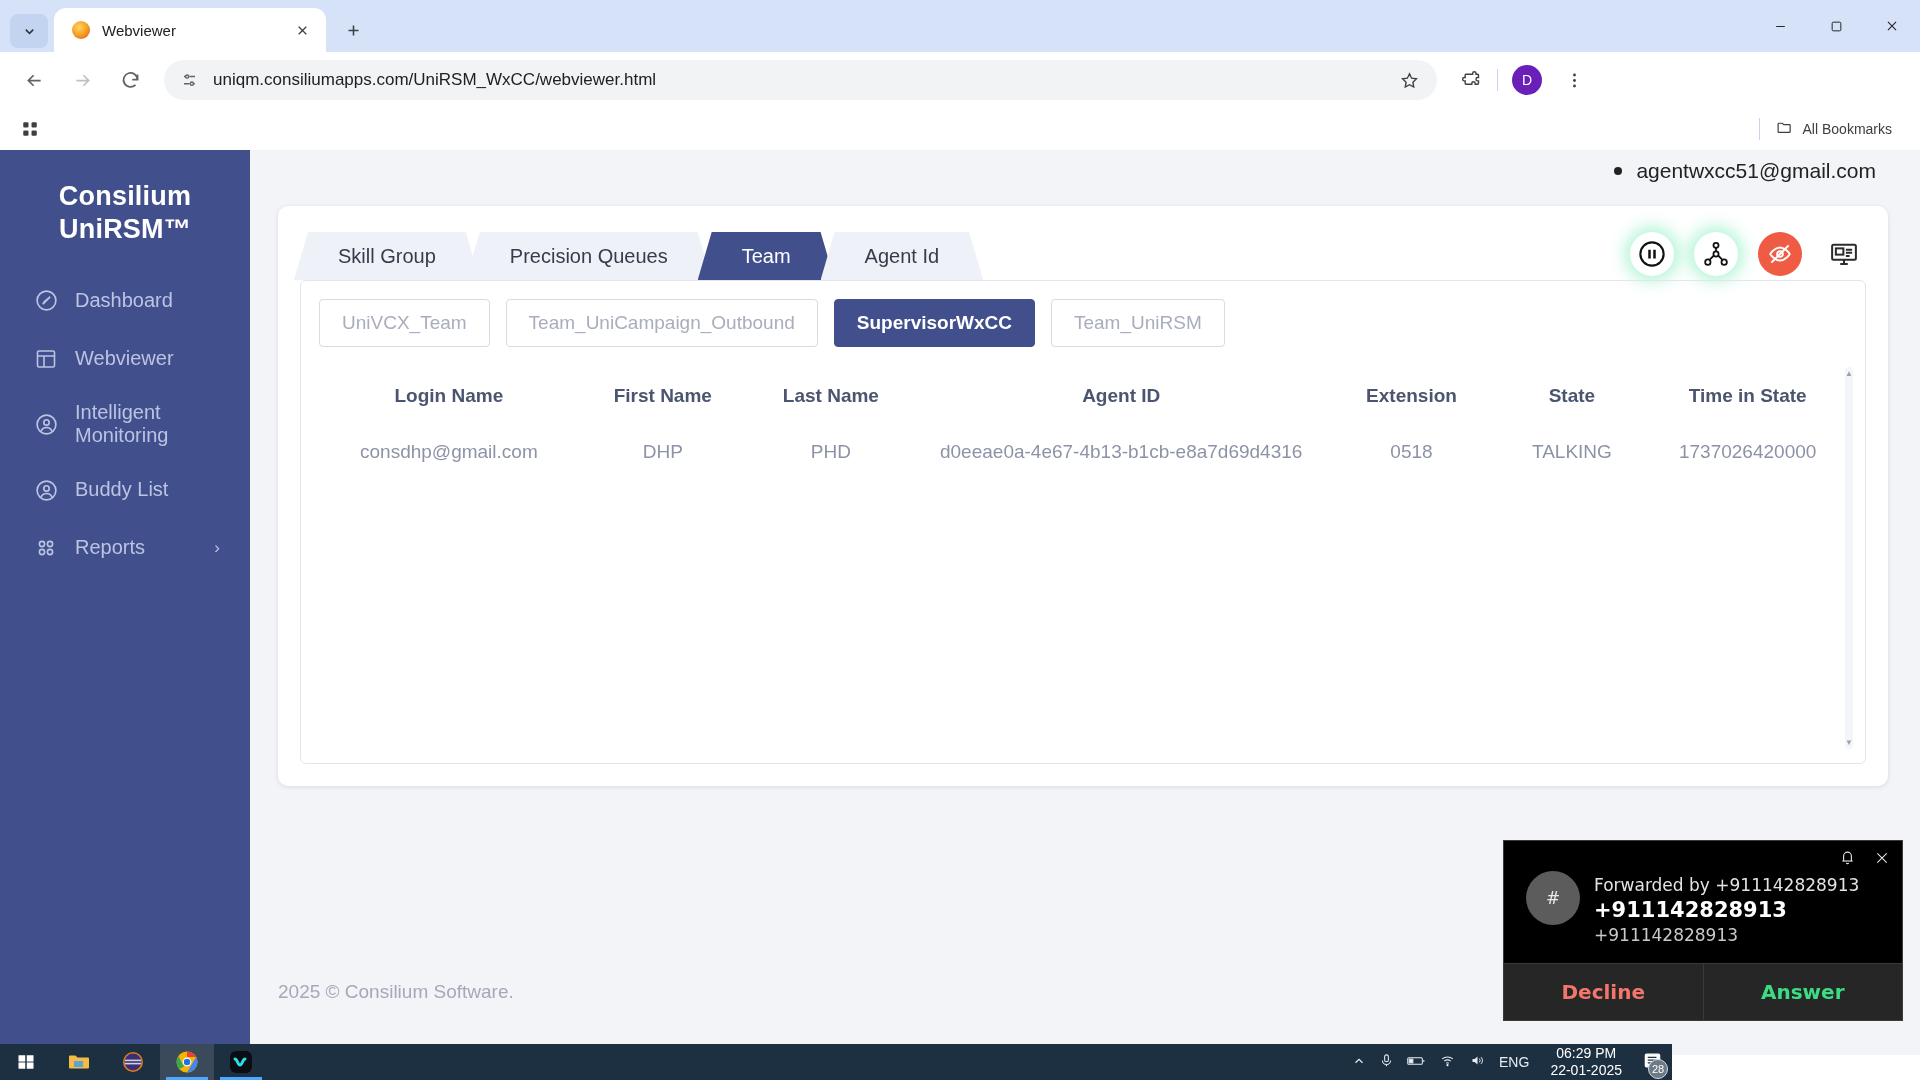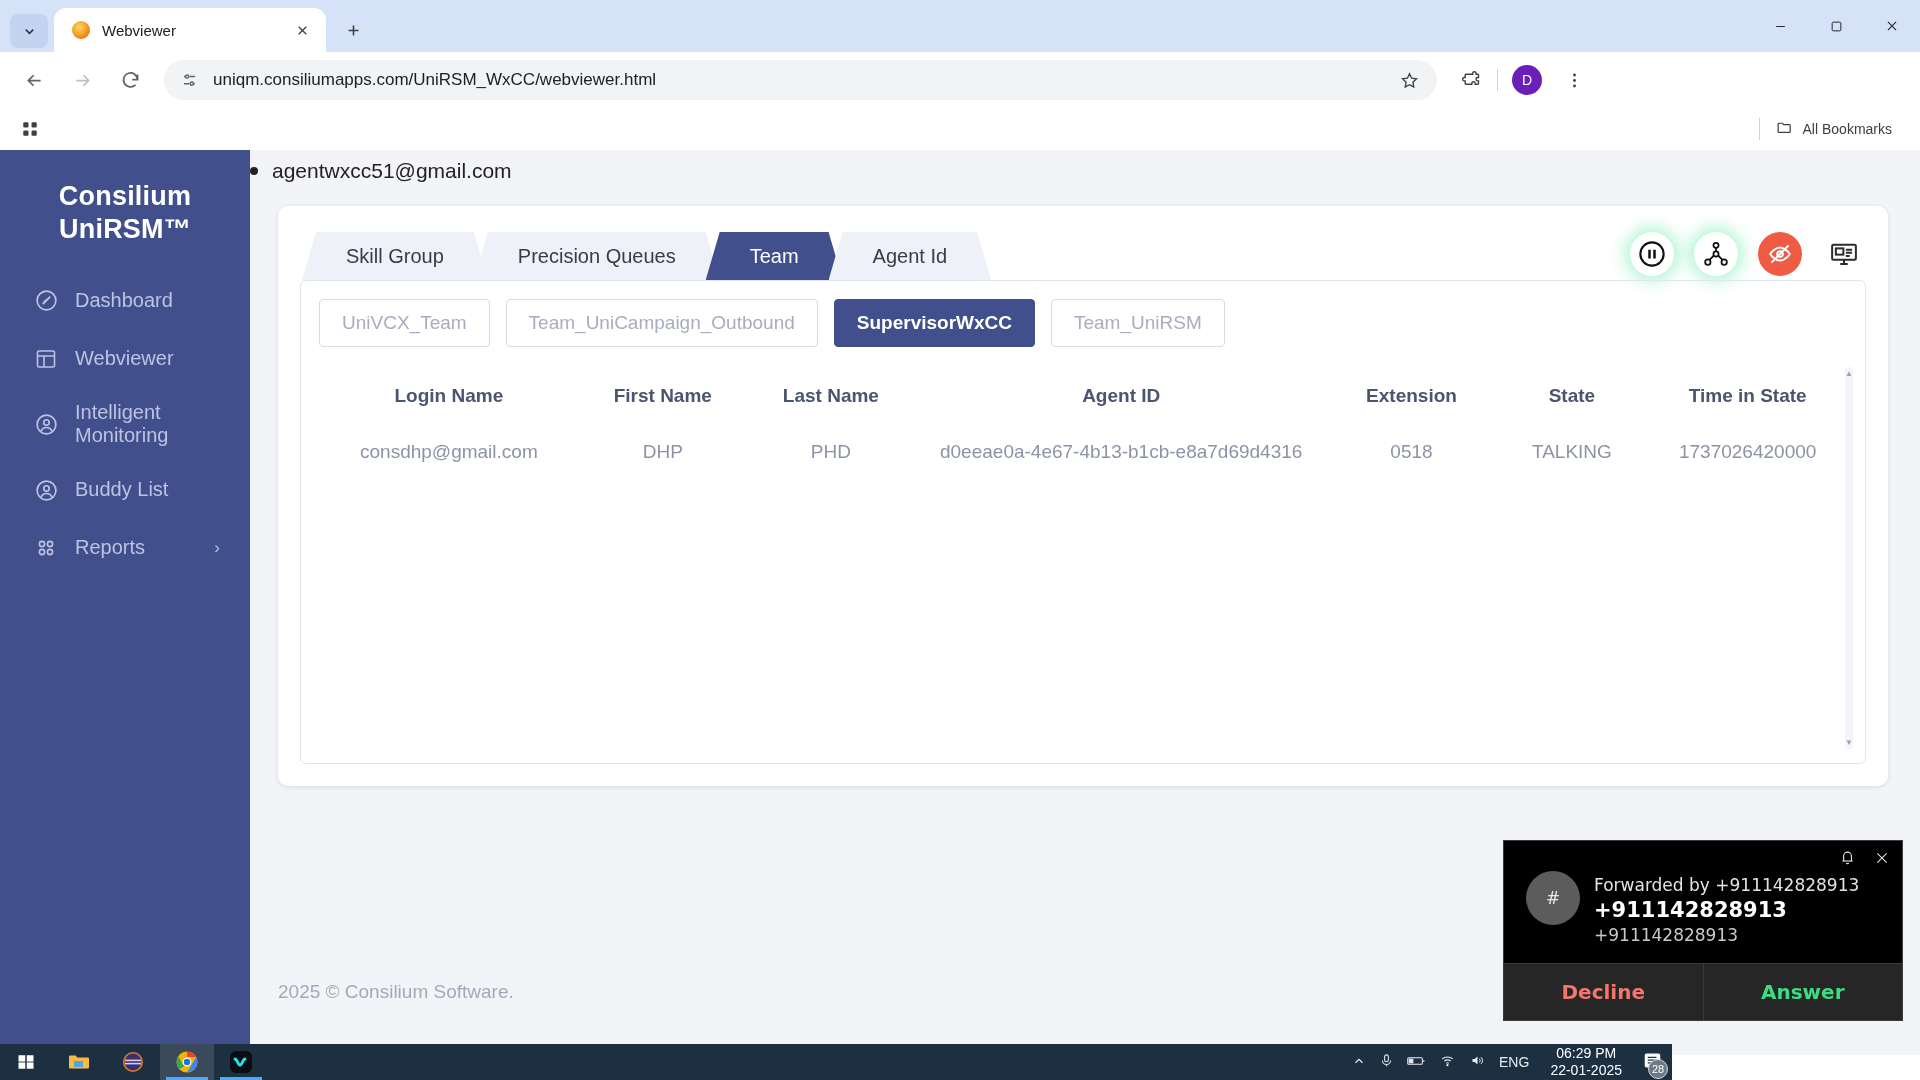--- a/index.html
+++ b/index.html
@@ -108,30 +108,30 @@
     padding: 13px 0 13px 33px; color: #bcc4e2; font-size: 20px;
     position: relative; min-height: 58px;
   }
   .nav-item .ic { width: 26px; height: 26px; flex: none; display: flex;
     align-items: center; justify-content: center; color: #bcc4e2; }
   .nav-item .lbl { line-height: 1.18; }
   .nav-item .chev { position: absolute; right: 30px; color: #bcc4e2; font-size: 17px; }
 
   
   .content { position: absolute; left: 250px; top: 0; right: 0; bottom: 0; }
-  .topbar { height: 42px; display: flex; align-items: center; justify-content: flex-start;
-    padding-right: 26px; }
+  .topbar { height: 42px; display: flex; align-items: center; justify-content: flex-end;
+    padding-right: 44px; }
   .user-pill { display: flex; align-items: center; gap: 14px; color: #222;
     font-size: 21px; }
   .user-dot { width: 8px; height: 8px; border-radius: 50%; background: #222; }
 
   .card {
     margin: 14px 32px 0 28px; background: #ffffff; border-radius: 10px;
     box-shadow: 0 1px 4px rgba(30,40,90,.13);
-    height: 580px; position: relative; padding: 18px 22px 22px 24px;
+    height: 580px; position: relative; padding: 18px 22px 22px 16px;
   }
 
   
   .tabrow { display: flex; align-items: flex-end; height: 56px; position: relative; }
   .tab {
     height: 48px; display: flex; align-items: center; justify-content: center;
     font-size: 20px; color: #3a3a4a; background: #eef1f8;
     padding: 0 44px; margin-right: -14px;
     clip-path: polygon(14px 0, calc(100% - 14px) 0, 100% 100%, 0 100%);
     border-radius: 8px 8px 0 0;

